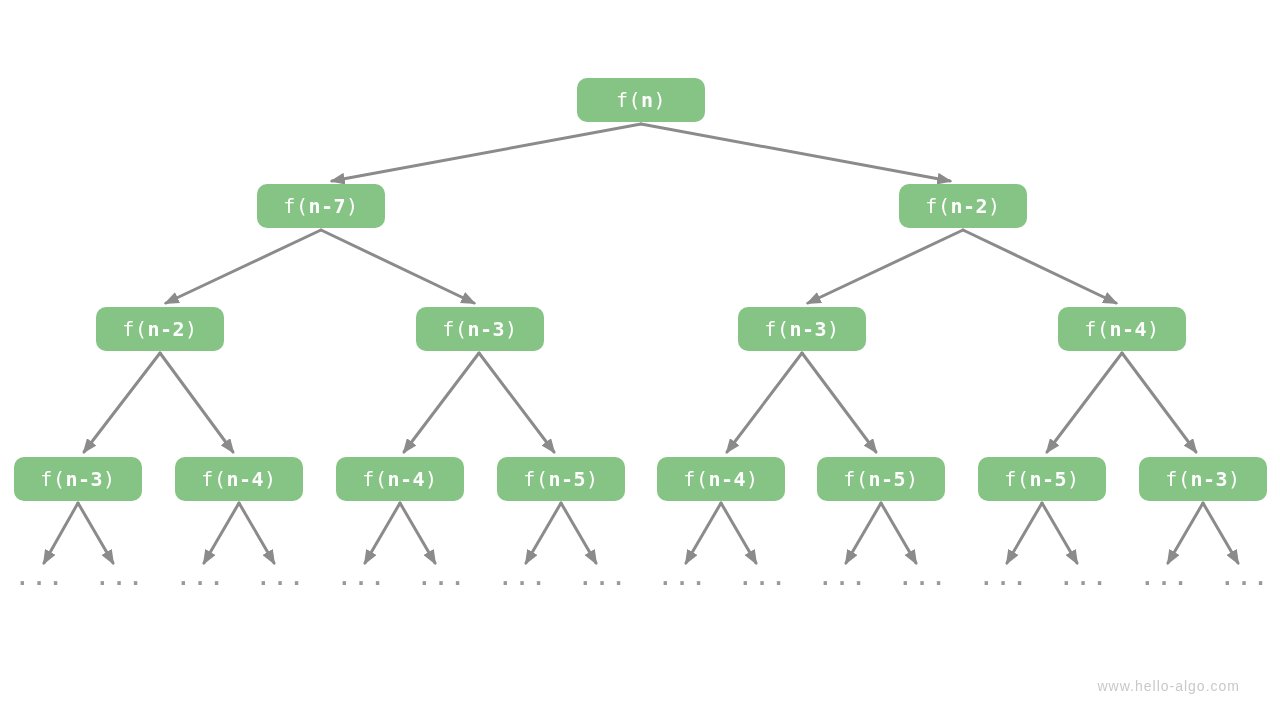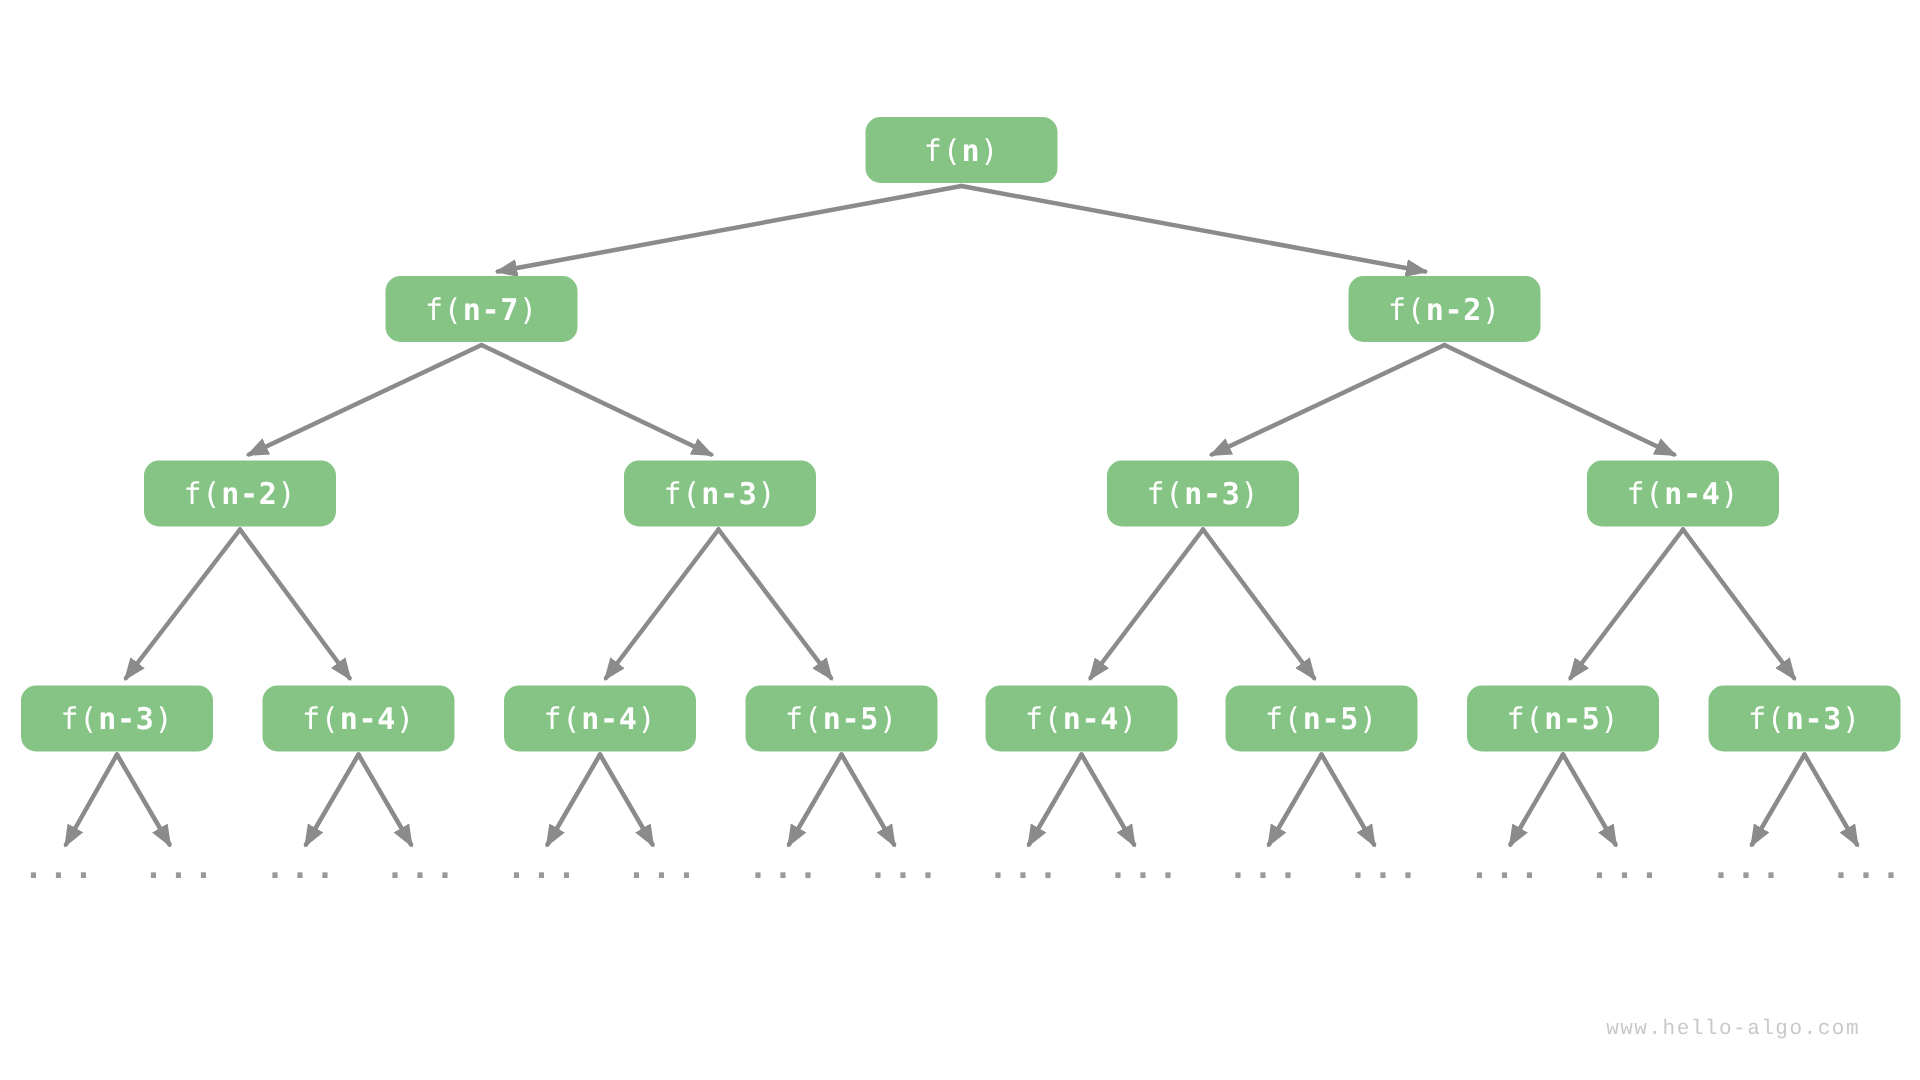--- a/index.html
+++ b/index.html
@@ -52,21 +52,21 @@
     font-weight: bold;
     letter-spacing: 4px;
     font-family: "DejaVu Sans Mono", monospace;
   }
   .watermark {
     position: absolute;
     right: 40px;
     top: 678px;
     font-size: 14px;
     color: var(--watermark, #C9C9C9);
-    font-family: Liberation Mono, monospace;
+    font-family: Liberation Sans, sans-serif;
     letter-spacing: 1px;
   }
 </style>
 </head>
 <body>
 
 <div class="canvas">
 
   <svg class="edges" width="1280" height="720" viewBox="0 0 1280 720">
     <defs>

